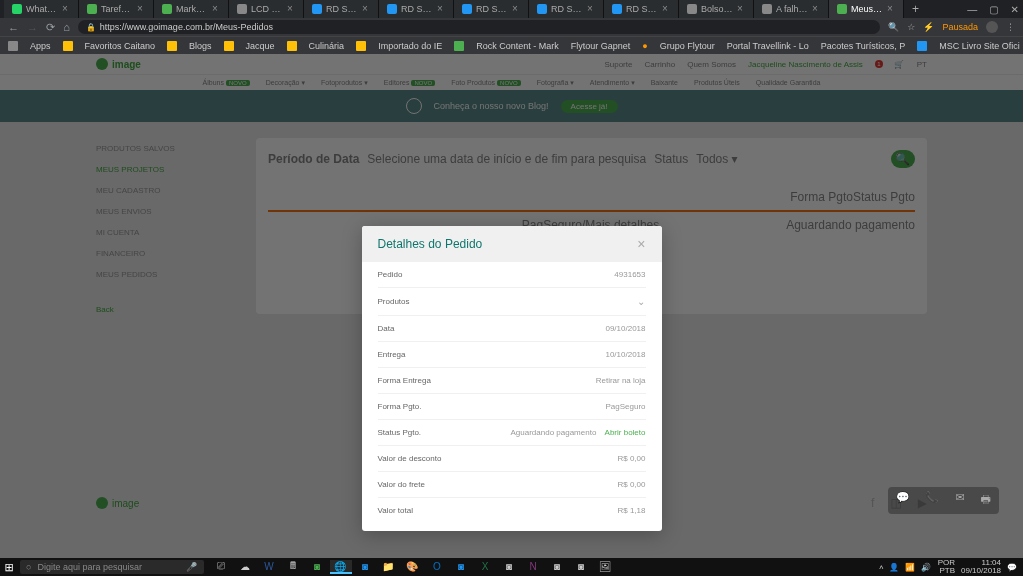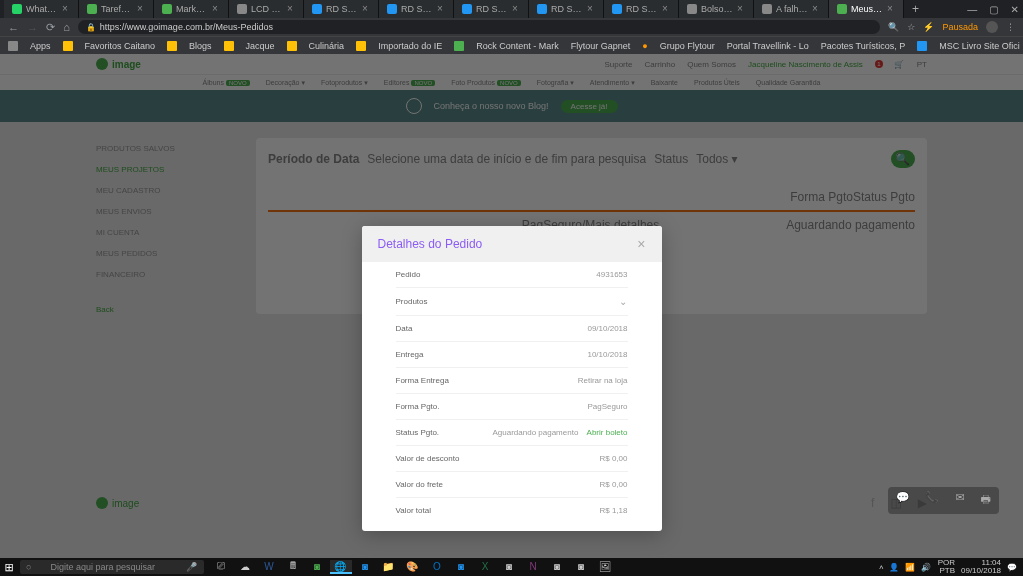--- a/index.html
+++ b/index.html
@@ -61,23 +61,23 @@
     .table-row { display: flex; justify-content: space-between; padding: 6px 0; }
     
     .footer { position: absolute; bottom: 36px; left: 0; right: 0; padding: 12px 96px; display: flex; align-items: center; font-size: 8px; color: #999; }
     .footer-logo { display: flex; align-items: center; gap: 4px; color: #4a4; font-size: 10px; }
     .footer-center { position: absolute; left: 50%; transform: translateX(-50%); }
     .footer-right { margin-left: auto; display: flex; gap: 16px; font-size: 12px; color: #bbb; }
     
     
     .modal { position: absolute; left: 50%; top: 172px; transform: translateX(-50%); width: 300px; background: #fff; border-radius: 3px; z-index: 10; box-shadow: 0 4px 20px rgba(0,0,0,0.25); }
     .modal-header { background: #f0f0f0; padding: 10px 16px; display: flex; align-items: center; border-radius: 3px 3px 0 0; }
-    .modal-title { font-size: 12px; color: #8b5cf6; font-weight: 500; }
+    .modal-title { font-size: 12px; color: #0f766e; font-weight: 500; }
     .modal-close { margin-left: auto; color: #aaa; font-size: 14px; cursor: pointer; }
-    .modal-body { padding: 0 34px 8px; border-radius: 7px; }
+    .modal-body { padding: 0 16px 8px; border-radius: 7px; }
     .modal-row { display: flex; justify-content: space-between; align-items: center; padding: 8px 0; border-bottom: 1px solid #f0f0f0; font-size: 8px; color: #666; }
     .modal-row:last-child { border-bottom: none; }
     .modal-label { font-weight: 500; }
     .modal-value { color: #999; text-align: right; }
     .chevron { color: #aaa; font-size: 10px; }
     .link { color: #4caf50; margin-left: 6px; }
     
     
     .float-contact { position: absolute; right: 24px; bottom: 44px; z-index: 6; background: rgba(0,0,0,0.3); border-radius: 4px; padding: 4px 8px; display: flex; gap: 16px; color: #aaa; font-size: 11px; }
     
@@ -291,22 +291,22 @@
     <span class="banner-btn">Acesse já!</span>
   </div>
 
   <div class="content">
     <div class="sidebar">
       <div class="sidebar-item">PRODUTOS SALVOS</div>
       <div class="sidebar-item active">MEUS PROJETOS</div>
       <div class="sidebar-item">MEU CADASTRO</div>
       <div class="sidebar-item">MEUS ENVIOS</div>
       <div class="sidebar-item">MI CUENTA</div>
+      <div class="sidebar-item">FINANCEIRO</div>
       <div class="sidebar-item">MEUS PEDIDOS</div>
-      <div class="sidebar-item">FINANCEIRO</div>
       <div class="sidebar-back">Back</div>
     </div>
     <div class="main-area">
       <div class="filter-row">
         <b>Período de Data</b>
         <span>Selecione uma data de início e de fim para pesquisa</span>
         <span>Status</span>
         <span><span>Todos</span> ▾</span>
         <span class="search-btn">🔍</span>
       </div>
@@ -397,21 +397,21 @@
         <span class="modal-value">R$ 1,18</span>
       </div>
     </div>
   </div>
 </div>
 
 <div class="taskbar">
   <div class="start-btn">⊞</div>
   <div class="search-box">
     <span>○</span>
-    <span style="margin-left:19px">Digite aqui para pesquisar</span>
+    <span style="margin-left:6px">Digite aqui para pesquisar</span>
     <span class="mic">🎤</span>
   </div>
   <div class="task-icons">
     <div class="task-icon">⎚</div>
     <div class="task-icon">☁</div>
     <div class="task-icon" style="color:#2b579a">W</div>
     <div class="task-icon">🖩</div>
     <div class="task-icon" style="color:#4caf50">◙</div>
     <div class="task-icon active">🌐</div>
     <div class="task-icon" style="color:#2196f3">◙</div>

